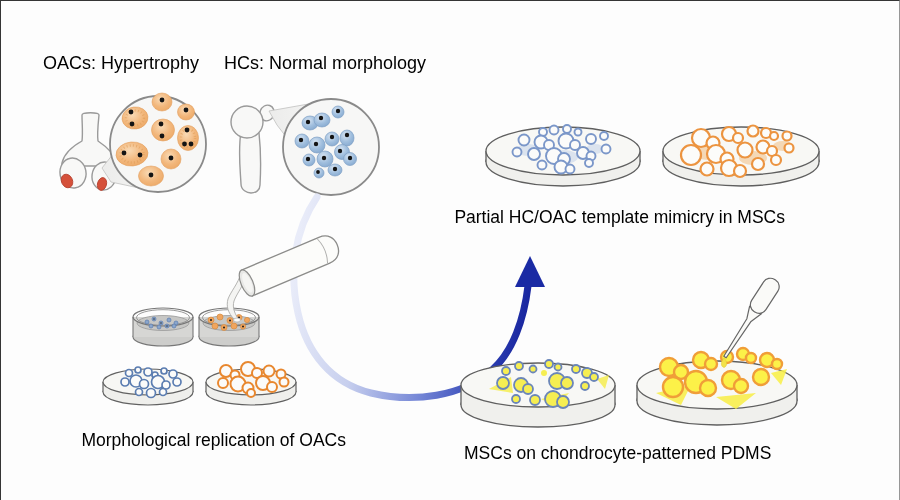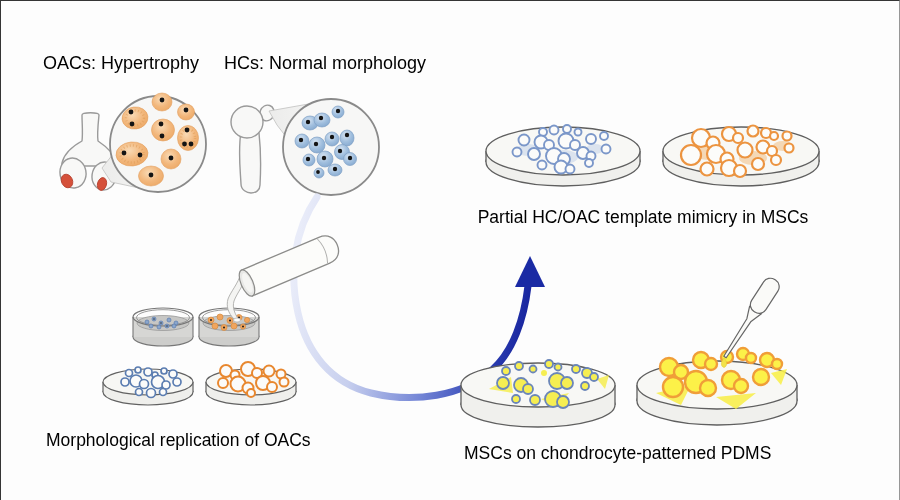--- a/index.html
+++ b/index.html
@@ -4,24 +4,24 @@
 <style>
   html,body{margin:0;padding:0;background:#ffffff;}
   #canvas{
     position:relative;width:900px;height:500px;background:#fdfdfd;overflow:hidden;
     border-top:1px solid #353535;border-left:1px solid #353535;border-right:1px solid #979797;
     box-sizing:border-box;
     font-family:"Liberation Sans", sans-serif;
   }
   #art{position:absolute;left:0;top:0;}
   .txt{position:absolute;color:#000000;font-size:17.5px;line-height:21px;white-space:nowrap;}
-  .center{text-align:left;white-space:normal;}
+  .center{text-align:right;white-space:normal;}
   #title-oac{left:42px;top:52px;font-size:18px;}
   #title-hc{left:215px;top:52px;font-size:18px;margin-left:8px;}
-  #cap-mimicry{left:472px;top:206px;width:340px;text-align:center;}
+  #cap-mimicry{left:444px;top:206px;width:340px;text-align:right;}
   #cap-replication{left:45px;top:429px;width:300px;}
   #cap-msc{left:463px;top:442px;width:340px;text-align:left;}
 </style>
 </head>
 <body>
 
 <div id="canvas">
 
 <svg id="art" width="900" height="500" viewBox="0 0 900 500">
   <defs>

